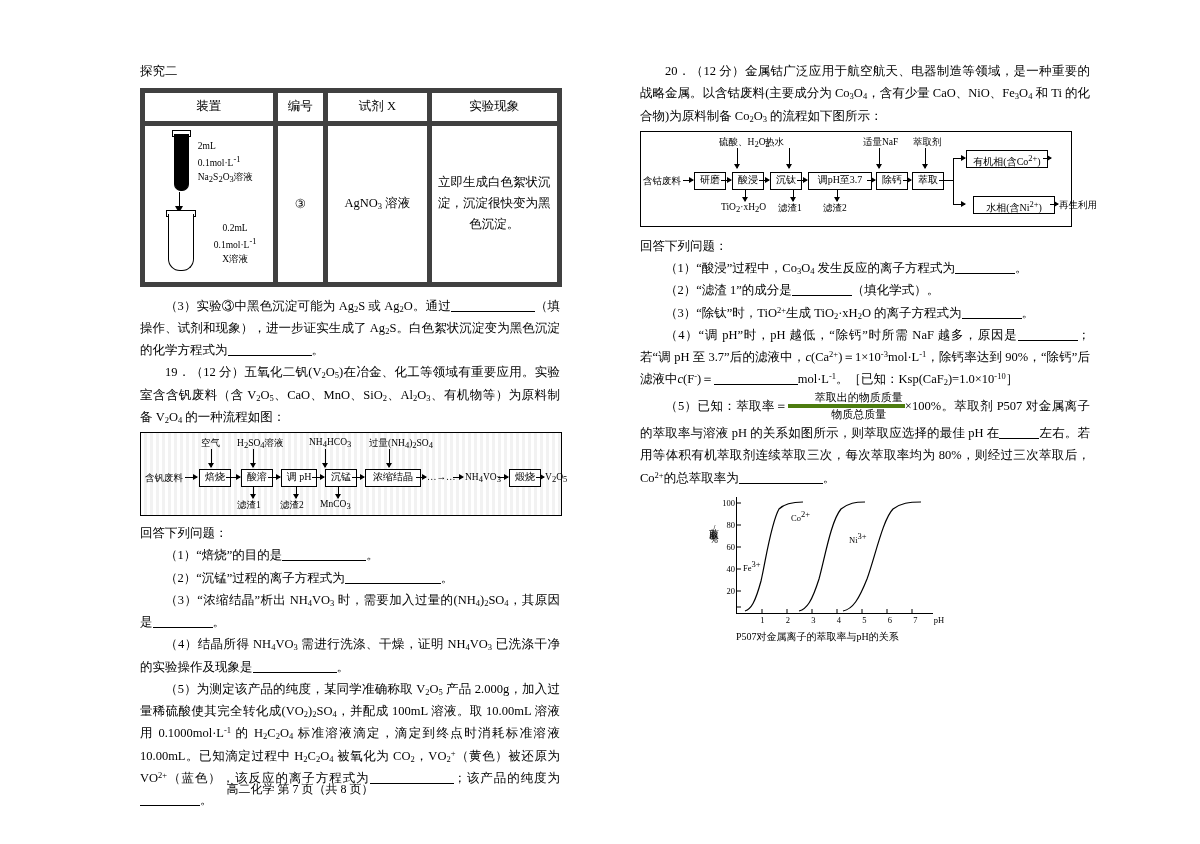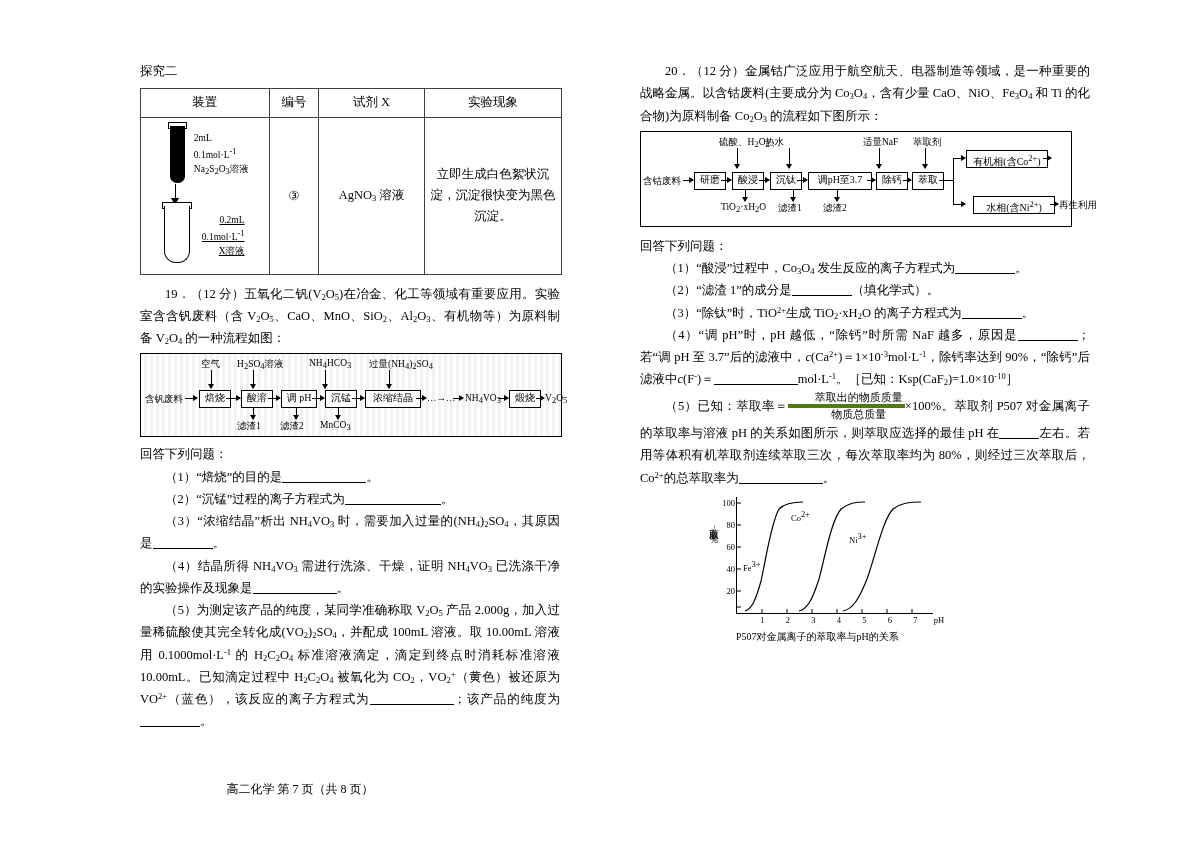--- a/index.html
+++ b/index.html
@@ -31,21 +31,21 @@
   .blank.xl{ min-width:96px;}
 
   
   table.exp{
     border-collapse:collapse;
     width:422px;
     margin:6px 0 8px 0;
     font-size:12.5px;
   }
   table.exp th, table.exp td{
-    border:1px solid #404040;
+    border:5px solid #404040;
     text-align:center;
     padding:3px 4px;
   }
   table.exp th{ font-weight:normal;}
   .devcell{ width:120px; height:150px; position:relative;}
   .numcell{ width:46px;}
   .regcell{ width:108px;}
   .phencell{ width:148px; text-align:left; padding:6px 8px; line-height:1.7;}
 
   
@@ -68,21 +68,21 @@
     border-left:4px solid transparent;border-right:4px solid transparent;border-top:7px solid #000;
   }
   .tube2{
     position:absolute; left:18px; top:84px; width:24px; height:56px;
     border:1px solid #000; border-top:none; border-radius:0 0 12px 12px; background:#fff;
   }
   .tube2cap{
     position:absolute; left:16px; top:80px; width:28px; height:5px; border:1px solid #000;background:#fff;
   }
   .lbl1{ position:absolute; left:48px; top:10px; font-size:9.5px; line-height:1.45; text-align:left;}
-  .lbl2{ position:absolute; left:56px; top:92px; font-size:9.5px; line-height:1.45; text-align:right;text-decoration:underline;}
+  .lbl2{ position:absolute; left:64px; top:92px; font-size:9.5px; line-height:1.45; text-align:center;}
 
   
   .flowbox{
     border:1px solid #000;
     background:
       repeating-linear-gradient(90deg,#fff 0 3px,#f2f2f2 3px 6px),
       repeating-linear-gradient(0deg,#fff 0 3px,#f2f2f2 3px 6px);
     position:relative;
     font-size:10px;
     box-sizing:border-box;
@@ -144,20 +144,23 @@
             <div class="lbl2">0.2mL<br>0.1mol·L<sup>-1</sup><br>X溶液</div>
           </div>
         </td>
         <td class="numcell">③</td>
         <td class="regcell">AgNO<sub>3</sub> 溶液</td>
         <td class="phencell">立即生成白色絮状沉淀，沉淀很快变为黑色沉淀。</td>
       </tr>
     </tbody>
       </table>
 
+    <div class="txt ind">
+      （3）实验③中黑色沉淀可能为 Ag<sub>2</sub>S 或 Ag<sub>2</sub>O。通过<span class="blank lg"></span>（填操作、试剂和现象），进一步证实生成了 Ag<sub>2</sub>S。白色絮状沉淀变为黑色沉淀的化学方程式为<span class="blank lg"></span>。
+    </div>
 
 
     <div class="txt ind">
       19．（12 分）五氧化二钒(V<sub>2</sub>O<sub>5</sub>)在冶金、化工等领域有重要应用。实验室含含钒废料（含 V<sub>2</sub>O<sub>5</sub>、CaO、MnO、SiO<sub>2</sub>、Al<sub>2</sub>O<sub>3</sub>、有机物等）为原料制备 V<sub>2</sub>O<sub>4</sub> 的一种流程如图：
     </div>
 
     <div class="flowbox flow19">
 
       <div class="ftext" style="left:60px;top:4px;">空气</div>
       <div class="ftext" style="left:96px;top:4px;">H<sub>2</sub>SO<sub>4</sub>溶液</div>

